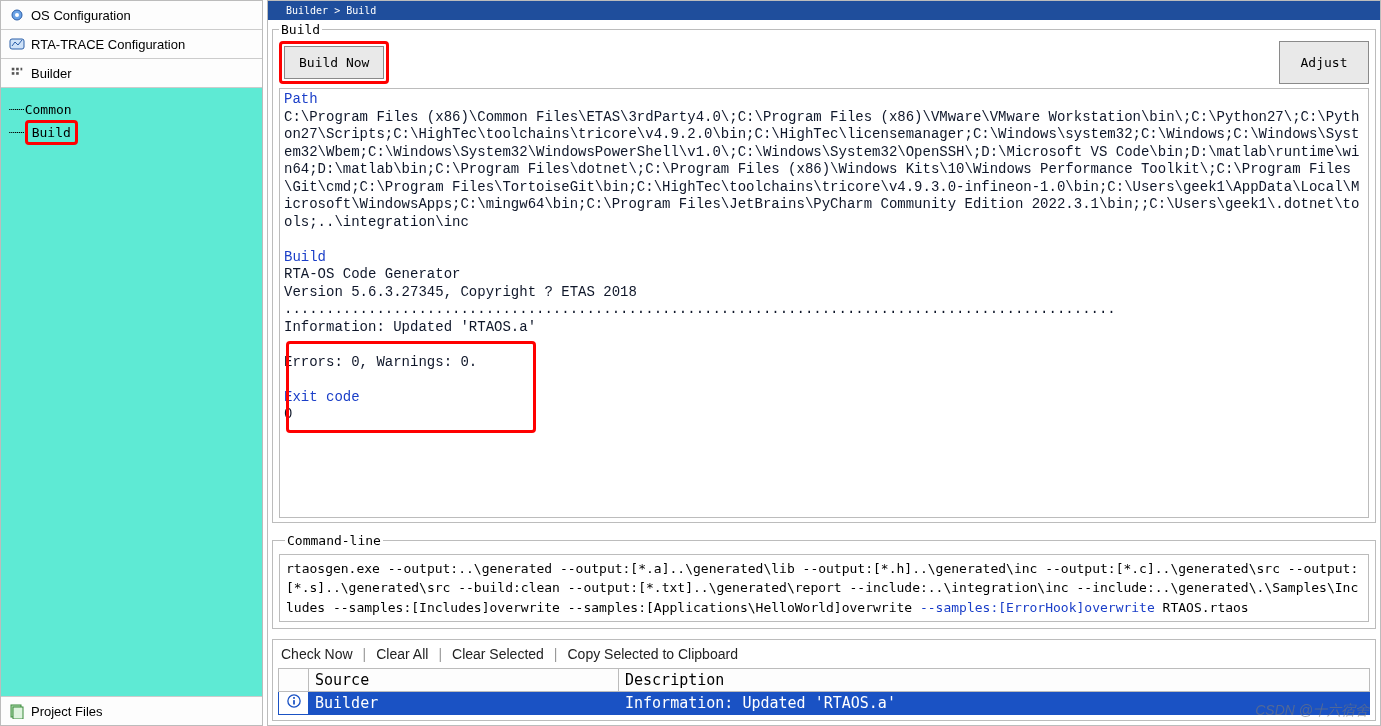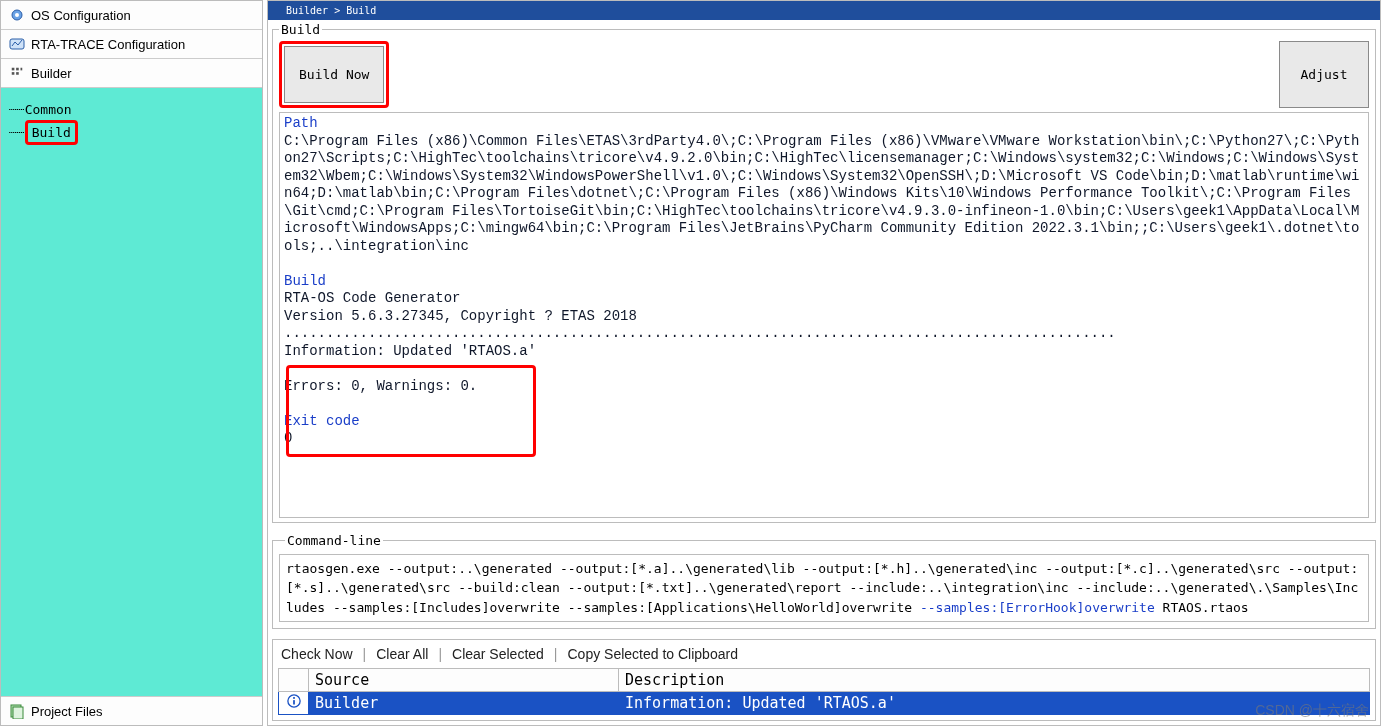--- a/index.html
+++ b/index.html
@@ -89,21 +89,21 @@
     padding: 0 2px;
   }
   .toolbar {
     display: flex;
     justify-content: space-between;
     padding: 4px 6px;
   }
   button.win {
     font-family: "SimSun", monospace;
     font-size: 13px;
-    padding: 20px 14px;
+    padding: 8px 14px;
     background: #e9e9e9;
     border: 1px solid #8a8a8a;
     cursor: pointer;
     min-width: 90px;
   }
   .log-wrap {
     flex: 1;
     margin: 0 6px 4px 6px;
     border: 1px solid #bcbcbc;
     position: relative;
@@ -184,20 +184,21 @@
     color: #fff;
     border-color: #1a52c4;
   }
   .watermark {
     position: fixed;
     right: 12px;
     bottom: 6px;
     color: rgba(120,120,120,.6);
     font-size: 14px;
     pointer-events: none;
+    font-style: italic;
   }
   .build-now-highlight {
     border: 3px solid #f00;
     border-radius: 4px;
     padding: 2px;
     display: inline-block;
   }
   .log-overlay {
     position: absolute;
     border: 3px solid #f00;

